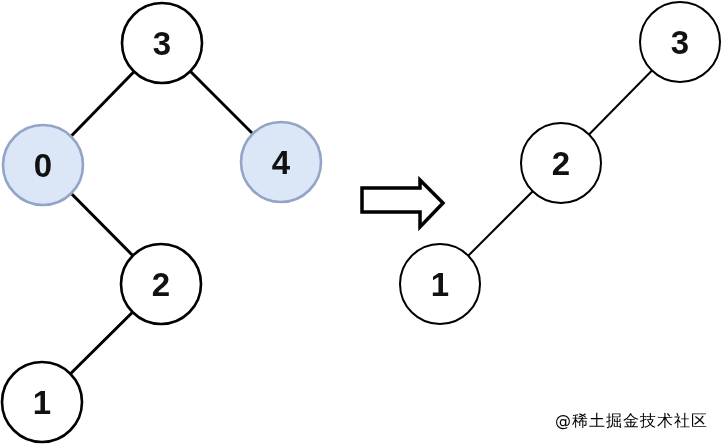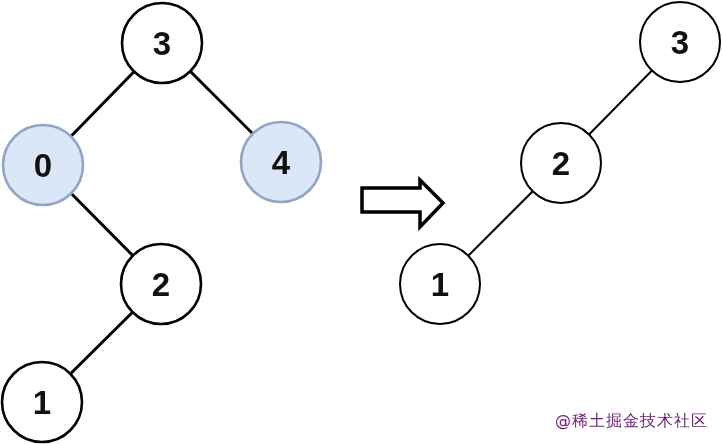--- a/index.html
+++ b/index.html
@@ -63,14 +63,14 @@
         <line x1="561" y1="163" x2="440" y2="284" stroke="#000000" stroke-width="2"></line>
         <circle cx="680" cy="42" r="40" fill="#ffffff" stroke="#000000" stroke-width="2"></circle>
         <text x="680" y="42" dy="0.35em" text-anchor="middle" fill="#111111" font-size="33" class="node-value">3</text>
         <circle cx="561" cy="163" r="40" fill="#ffffff" stroke="#000000" stroke-width="2"></circle>
         <text x="561" y="163" dy="0.35em" text-anchor="middle" fill="#111111" font-size="33" class="node-value">2</text>
         <circle cx="440" cy="284" r="40" fill="#ffffff" stroke="#000000" stroke-width="2"></circle>
         <text x="440" y="284" dy="0.35em" text-anchor="middle" fill="#111111" font-size="33" class="node-value">1</text>
       </g>
       <polygon points="362,188 420,188 420,180 443,203 420,227 420,212 362,212" fill="#ffffff" stroke="#000000" stroke-width="3.5" stroke-linejoin="miter"></polygon>
     </svg>
-  <div class="watermark" style="color: #701a75;">@稀土掘金技术社区</div>
+  <div class="watermark" style="color: #000000;">@稀土掘金技术社区</div>
 </div>
 
 </body></html>

